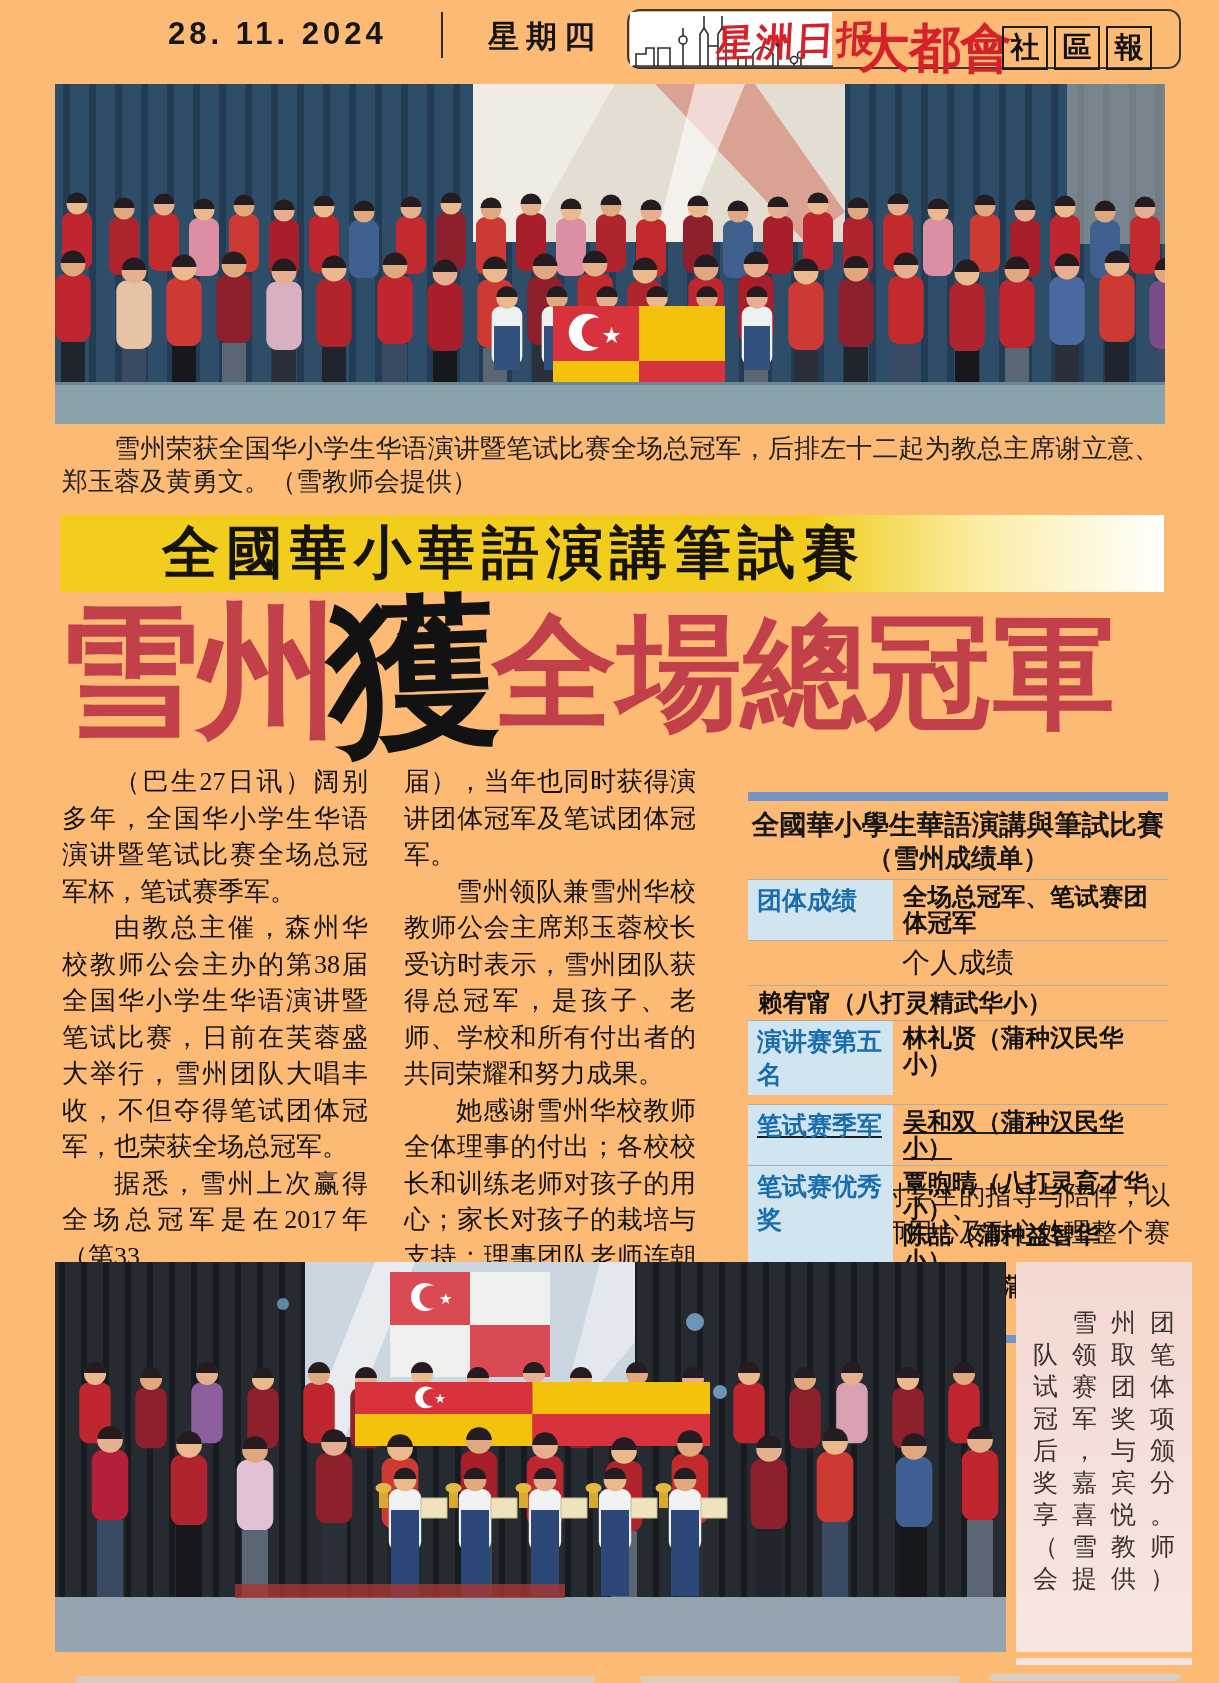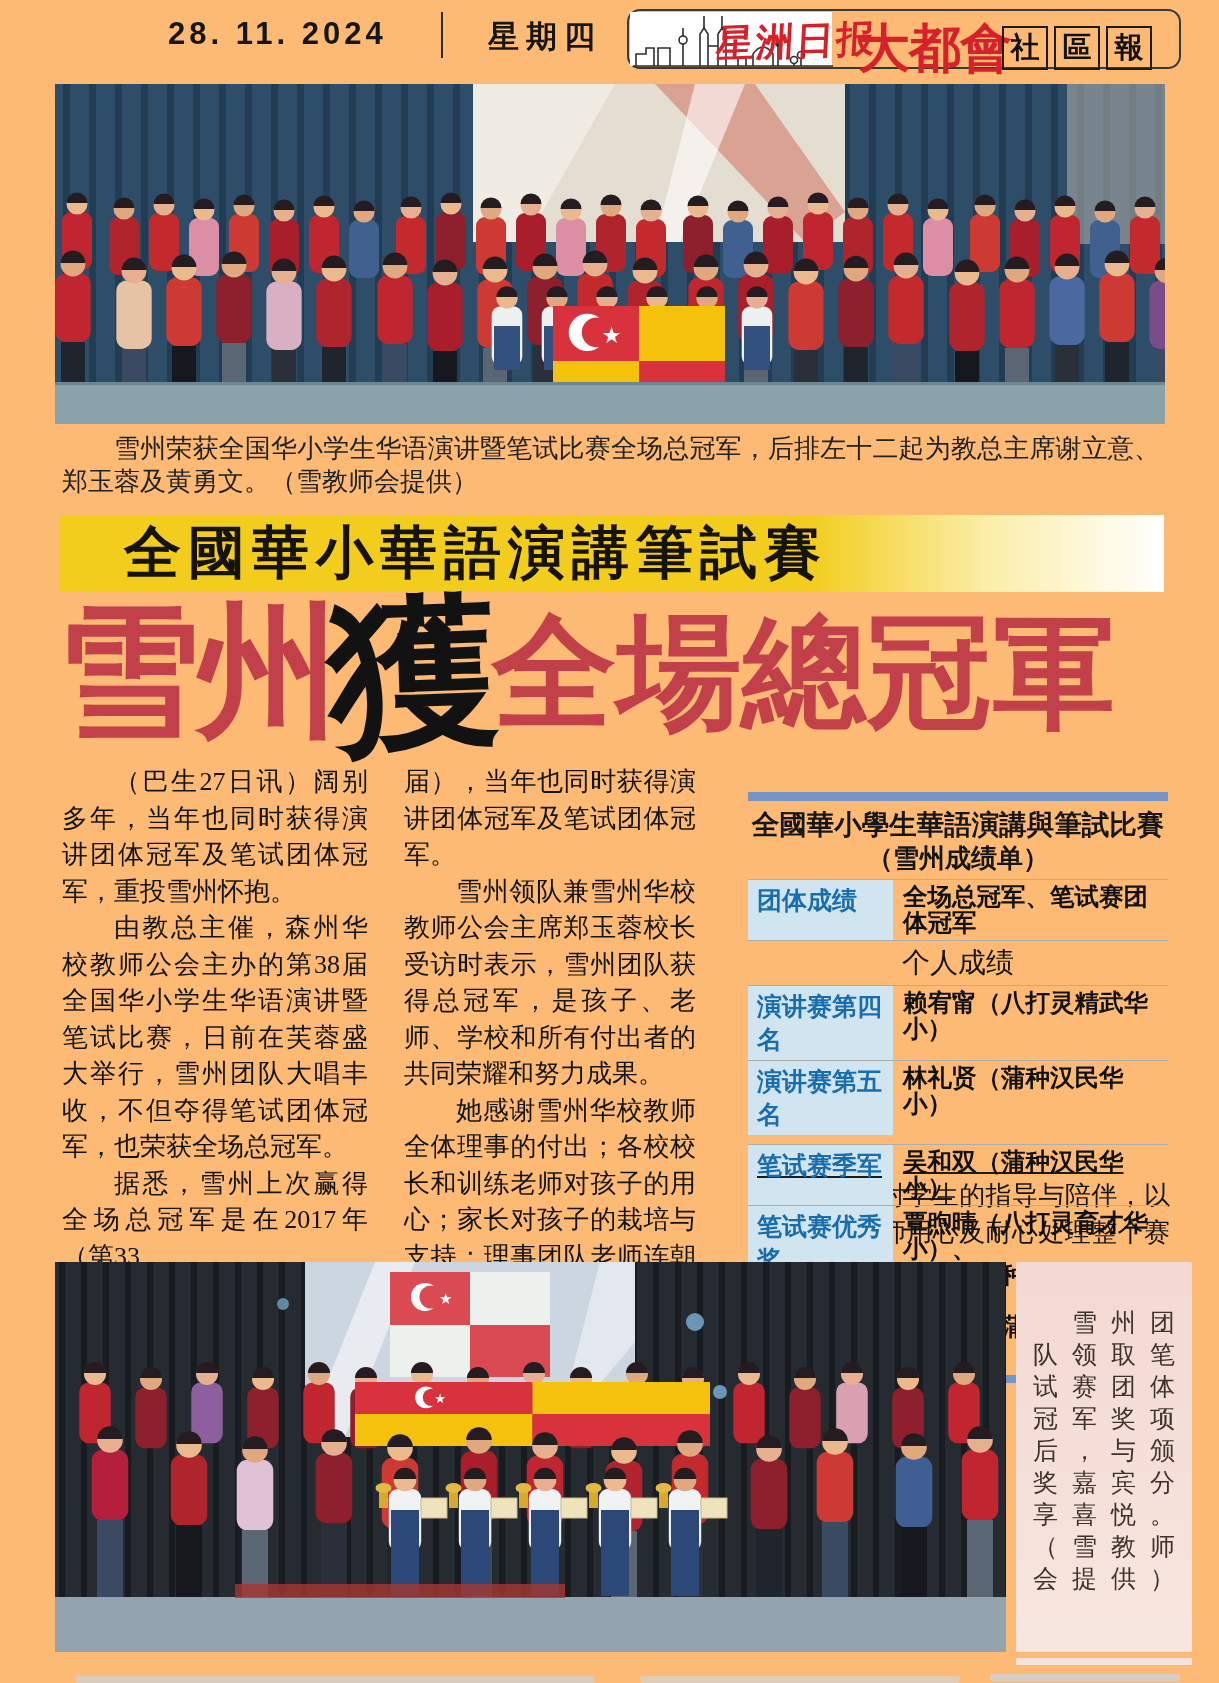--- a/index.html
+++ b/index.html
@@ -33,21 +33,21 @@
   .photo-top{left:55px;top:84px;width:1110px;height:340px;}
   .photo-bottom{left:55px;top:1262px;width:951px;height:390px;}
 
   .caption-top{position:absolute;left:62px;top:432px;width:1098px;font-size:26px;line-height:33px;
         color:#222;text-align:justify;text-indent:2em;}
 
   
   .kicker{position:absolute;left:60px;top:515px;width:1104px;height:77px;
         background:linear-gradient(to right,var(--kicker_yellow) 0%,var(--kicker_yellow) 68%,#faeea9 84%,#fff 100%);
         display:flex;align-items:center;}
-  .kicker-title{padding-left:64px;font:700 57px "Liberation Sans","DejaVu Sans",sans-serif;
+  .kicker-title{padding-left:102px;font:700 57px "Liberation Sans","DejaVu Sans",sans-serif;
         letter-spacing:7px;color:#15130a;}
   .headline{position:absolute;left:56px;top:590px;width:1110px;height:164px;display:flex;
         align-items:center;white-space:nowrap;}
   .h-red1{font:900 144px/1 "Liberation Sans","DejaVu Sans",sans-serif;color:var(--headline_red);letter-spacing:-4px;}
   .h-black{font:700 172px/1 "Liberation Serif","DejaVu Serif",serif;color:#121212;margin:0 -8px;
         transform:rotate(-2deg) translateY(4px);}
   .h-red2{font:900 124px/1 "Liberation Sans","DejaVu Sans",sans-serif;color:var(--headline_red);letter-spacing:1px;}
 
   
   .col{position:absolute;top:764px;font-size:26px;line-height:36.5px;text-align:justify;color:#141414;}
@@ -498,21 +498,21 @@
     <span class="kicker-title">全國華小華語演講筆試賽</span>
   </div>
 
   <div class="headline">
     <span class="h-red1">雪州</span>
     <span class="h-black">獲</span>
     <span class="h-red2">全場總冠軍</span>
   </div>
 
   <div class="col" id="article-col1">
-      <p class="para indent">（巴生27日讯）阔别多年，当年也同时获得演讲团体冠军及笔试团体冠军，重投雪州怀抱。</p>
+      <p class="para indent">（巴生27日讯）阔别多年，全国华小学生华语演讲暨笔试比赛全场总冠军杯，笔试赛季军。</p>
       <p class="para indent">由教总主催，森州华校教师公会主办的第38届全国华小学生华语演讲暨笔试比赛，日前在芙蓉盛大举行，雪州团队大唱丰收，不但夺得笔试团体冠军，也荣获全场总冠军。</p>
       <p class="para indent">据悉，雪州上次赢得全场总冠军是在2017年（第33</p>
     </div>
   <div class="col" id="article-col2">
       <p class="para">届），当年也同时获得演讲团体冠军及笔试团体冠军。</p>
       <p class="para indent">雪州领队兼雪州华校教师公会主席郑玉蓉校长受访时表示，雪州团队获得总冠军，是孩子、老师、学校和所有付出者的共同荣耀和努力成果。</p>
       <p class="para indent">她感谢雪州华校教师全体理事的付出；各校校长和训练老师对孩子的用心；家长对孩子的栽培与支持；理事团队老师连朝胜、王敏</p>
     </div>
   <div id="article-col3">
       <p class="para">敏、刘俊豪对学生的指导与陪伴，以及方圆圆老师用心及耐心处理整个赛事。</p>
@@ -522,21 +522,20 @@
     <div class="topbar"></div>
     <div class="title">全國華小學生華語演講與筆試比賽</div>
     <div class="subtitle">（雪州成绩单）</div>
     <div id="table-rows">
         <div class="trow">
           <div class="lbl">团体成绩</div>
           <div class="val">全场总冠军、笔试赛团体冠军</div>
         </div>
         <div class="trow section-row">个人成绩</div>
         <div class="trow">
-          <div class="lbl">演讲赛第四名</div>
           <div class="val">赖宥甯（八打灵精武华小）</div>
         </div>
         <div class="trow">
           <div class="lbl">演讲赛第五名</div>
           <div class="val">林礼贤（蒲种汉民华小）</div>
         </div>
         <div class="trow gap">
           <div class="lbl">笔试赛季军</div>
           <div class="val">吴和双（蒲种汉民华小）</div>
         </div>

